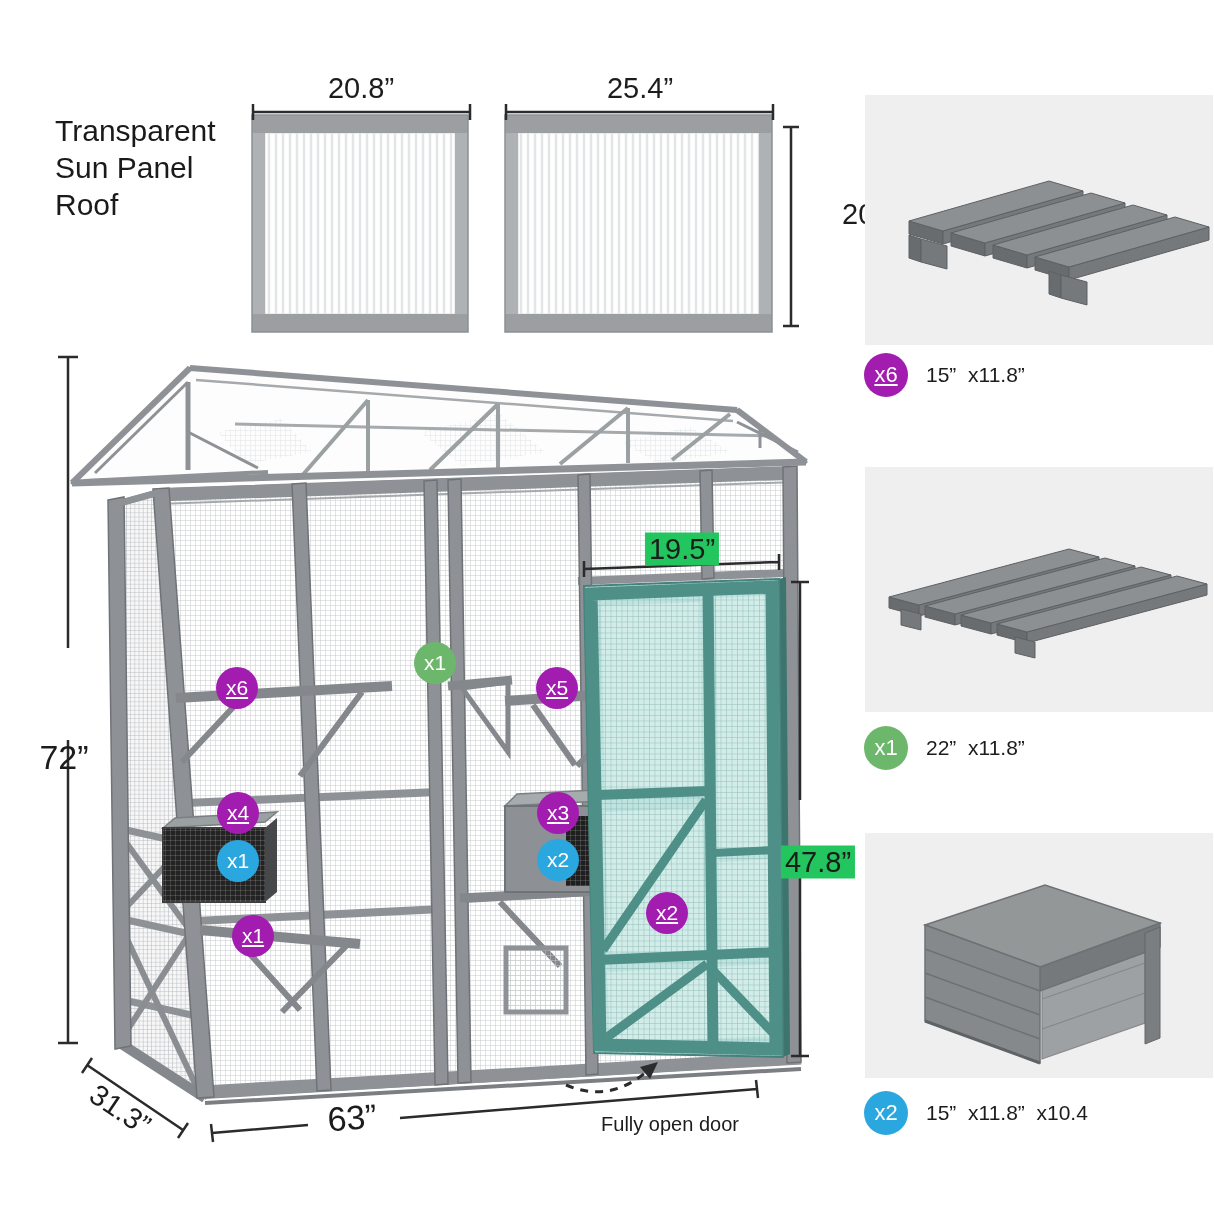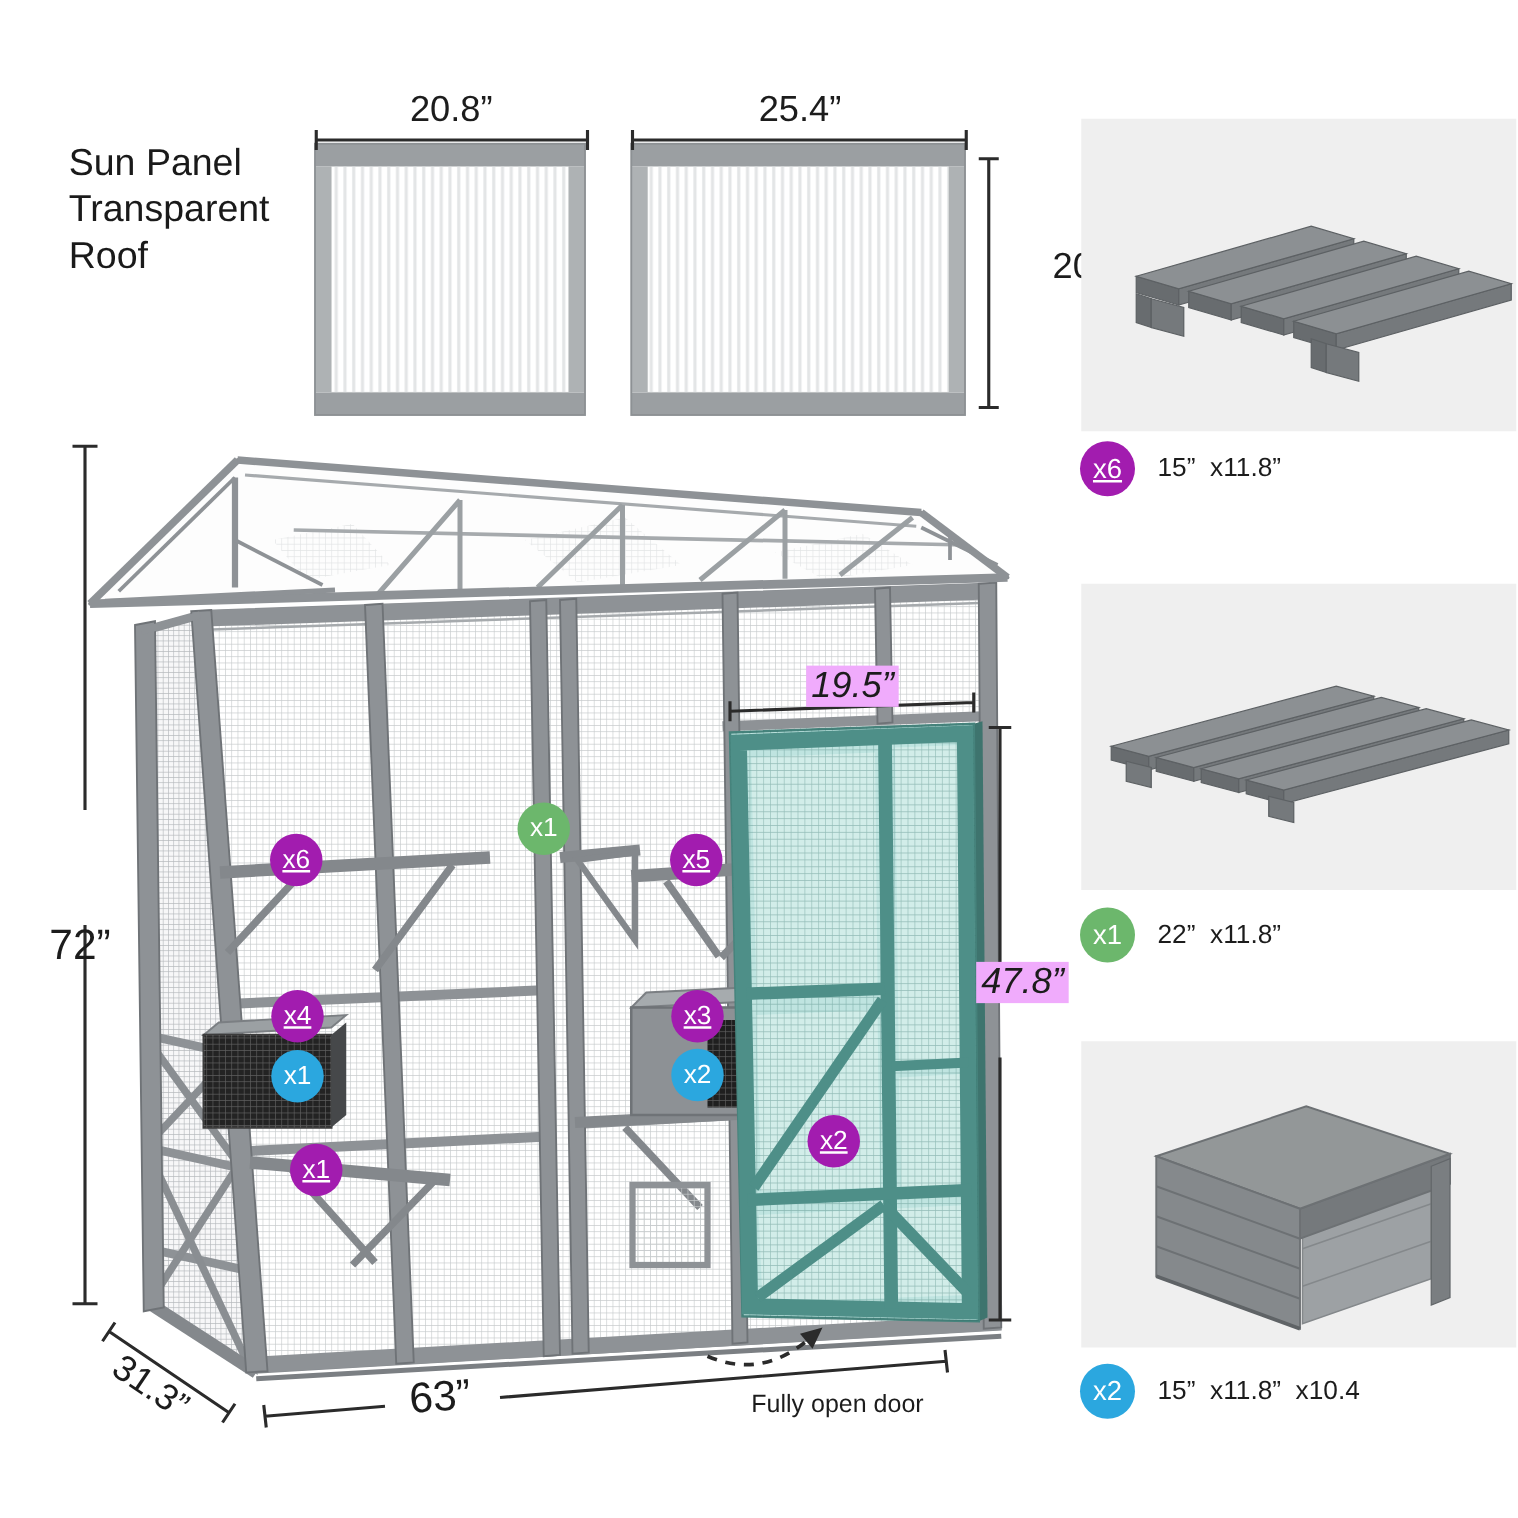--- a/index.html
+++ b/index.html
@@ -1,21 +1,21 @@
 <!DOCTYPE html>
 <html><head>
 <meta charset="utf-8">
 <style>
   html,body{margin:0;padding:0;background:#fff;}
   .stage{position:relative;width:1214px;height:1214px;background:#fff;overflow:hidden;
          font-family:"Liberation Sans",sans-serif;color:#1d1d1f;}
   .art{position:absolute;left:0;top:0;}
   .title{position:absolute;left:55px;top:112px;font-size:30px;line-height:37px;color:#1a1a1a;}
   .dim{position:absolute;font-size:29px;color:#1c1c1c;transform:translate(-50%,-50%);white-space:pre;}
-  .dim.bg{background:#f0abfc;padding:0 4px;font-style:italic;}
+  .dim.bg{background:#22c55e;padding:0 4px;}
   .dim.big{font-size:34px;}
   .dim.rot63{transform:translate(-50%,-50%) rotate(-4.6deg);}
   .dim.rot313{transform:translate(-50%,-50%) rotate(34deg);}
   .note{position:absolute;font-size:20px;color:#1c1c1c;transform:translate(-50%,-50%);white-space:nowrap;}
   .marker{position:absolute;width:42px;height:42px;border-radius:50%;transform:translate(-50%,-50%);
           display:flex;align-items:center;justify-content:center;color:#fff;font-size:21px;}
   .c-orange{background:#a21caf;text-decoration:underline;}
   .c-green{background:#6CB76C;}
   .c-blue{background:#2BA7DF;}
   .part-box{position:absolute;left:865px;width:348px;background:#EFEFEF;}
@@ -203,31 +203,31 @@
       <path d="M584 569 L779 562 M584 561 L584 577 M779 554 L779 570"></path>
       <path d="M800 582 L800 800 M800 846 L800 1056 M791 582 L809 582 M791 1056 L809 1056"></path>
       <path d="M212 1133 L308 1125 M400 1118 L757 1089 M211 1124 L213 1142 M756 1080 L758 1098"></path>
       <path d="M87 1065 L183 1130 M92 1058 L82 1073 M188 1123 L178 1138"></path>
     </g>
     <path d="M566 1085 Q608 1103 645 1073" stroke="#2b2b2b" stroke-width="3" stroke-dasharray="8 7" fill="none"></path>
     <polygon points="658,1062 650,1079 640,1067" fill="#2b2b2b"></polygon>
   </svg>
 
   <div class="title">
+    <div>Transparent</div>
     <div>Sun Panel</div>
-    <div>Transparent</div>
     <div>Roof</div>
   </div>
 
   <div class="dim" style="left:361px;top:88px;">20.8”</div>
   <div class="dim" style="left:640px;top:88px;">25.4”</div>
   <div class="dim" style="left:820px;top:214px;margin-left:43px;">20”</div>
   <div class="dim big" style="left:64px;top:726px;margin-top:31px;">72”</div>
   <div class="dim bg" style="left:682px;top:549px;">19.5”</div>
-  <div class="dim bg" style="left:818px;top:786px;">47.8”</div>
+  <div class="dim bg" style="left:818px;top:862px;">47.8”</div>
   <div class="dim big rot63" style="left:352px;top:1118px;">63”</div>
   <div class="dim rot313" style="left:120px;top:1110px;">31.3”</div>
   <div class="note" style="left:670px;top:1124px;">Fully open door</div>
 
   <div class="marker c-orange" style="left:237px;top:688px;">x6</div>
   <div class="marker c-green" style="left:435px;top:663px;">x1</div>
   <div class="marker c-orange" style="left:557px;top:688px;">x5</div>
   <div class="marker c-orange" style="left:238px;top:813px;">x4</div>
   <div class="marker c-blue" style="left:238px;top:861px;">x1</div>
   <div class="marker c-orange" style="left:558px;top:813px;">x3</div>

